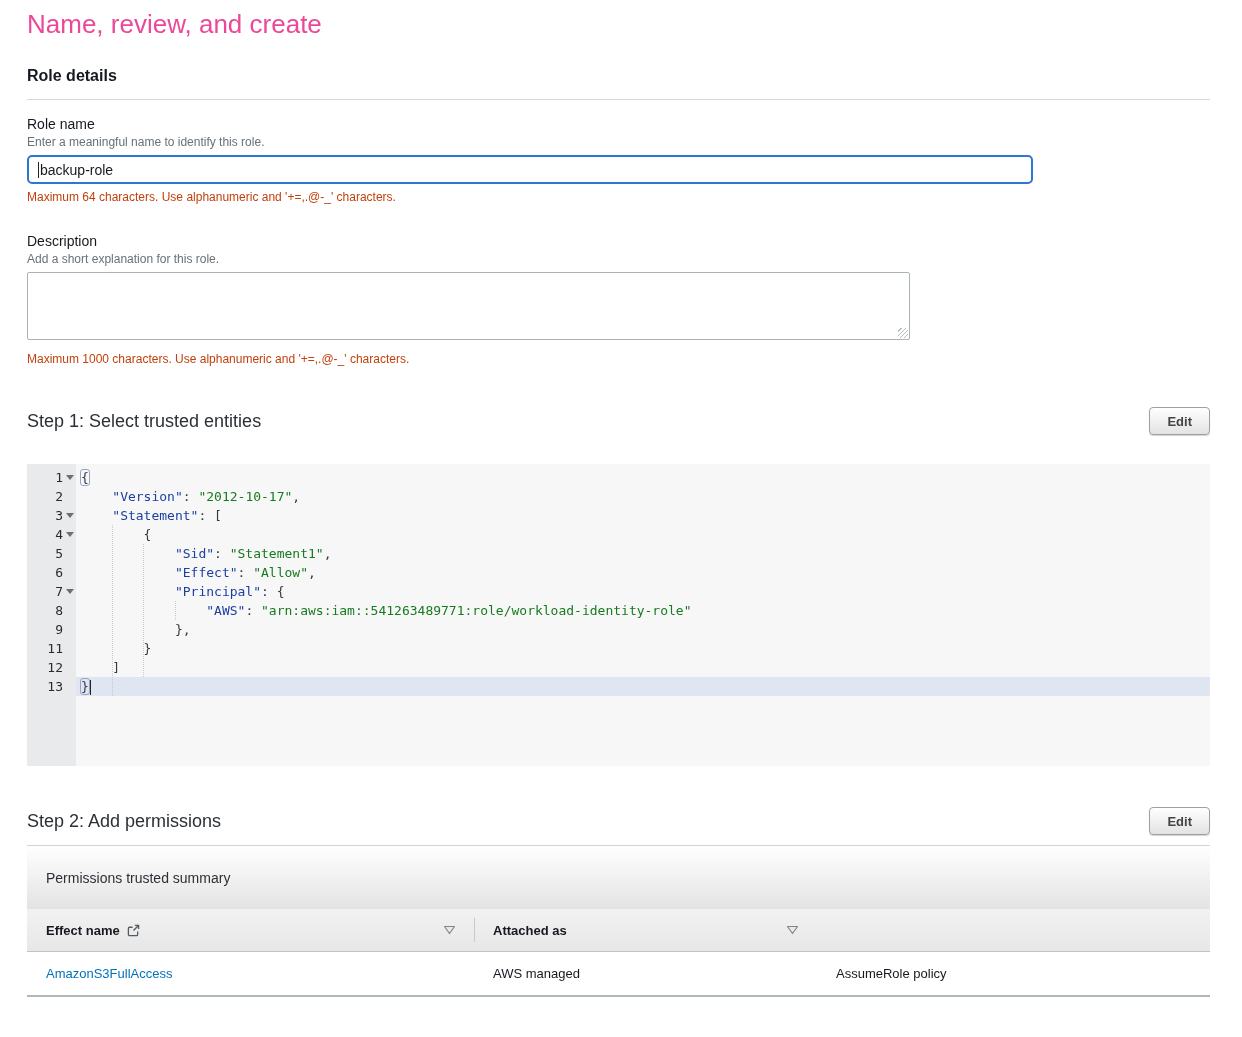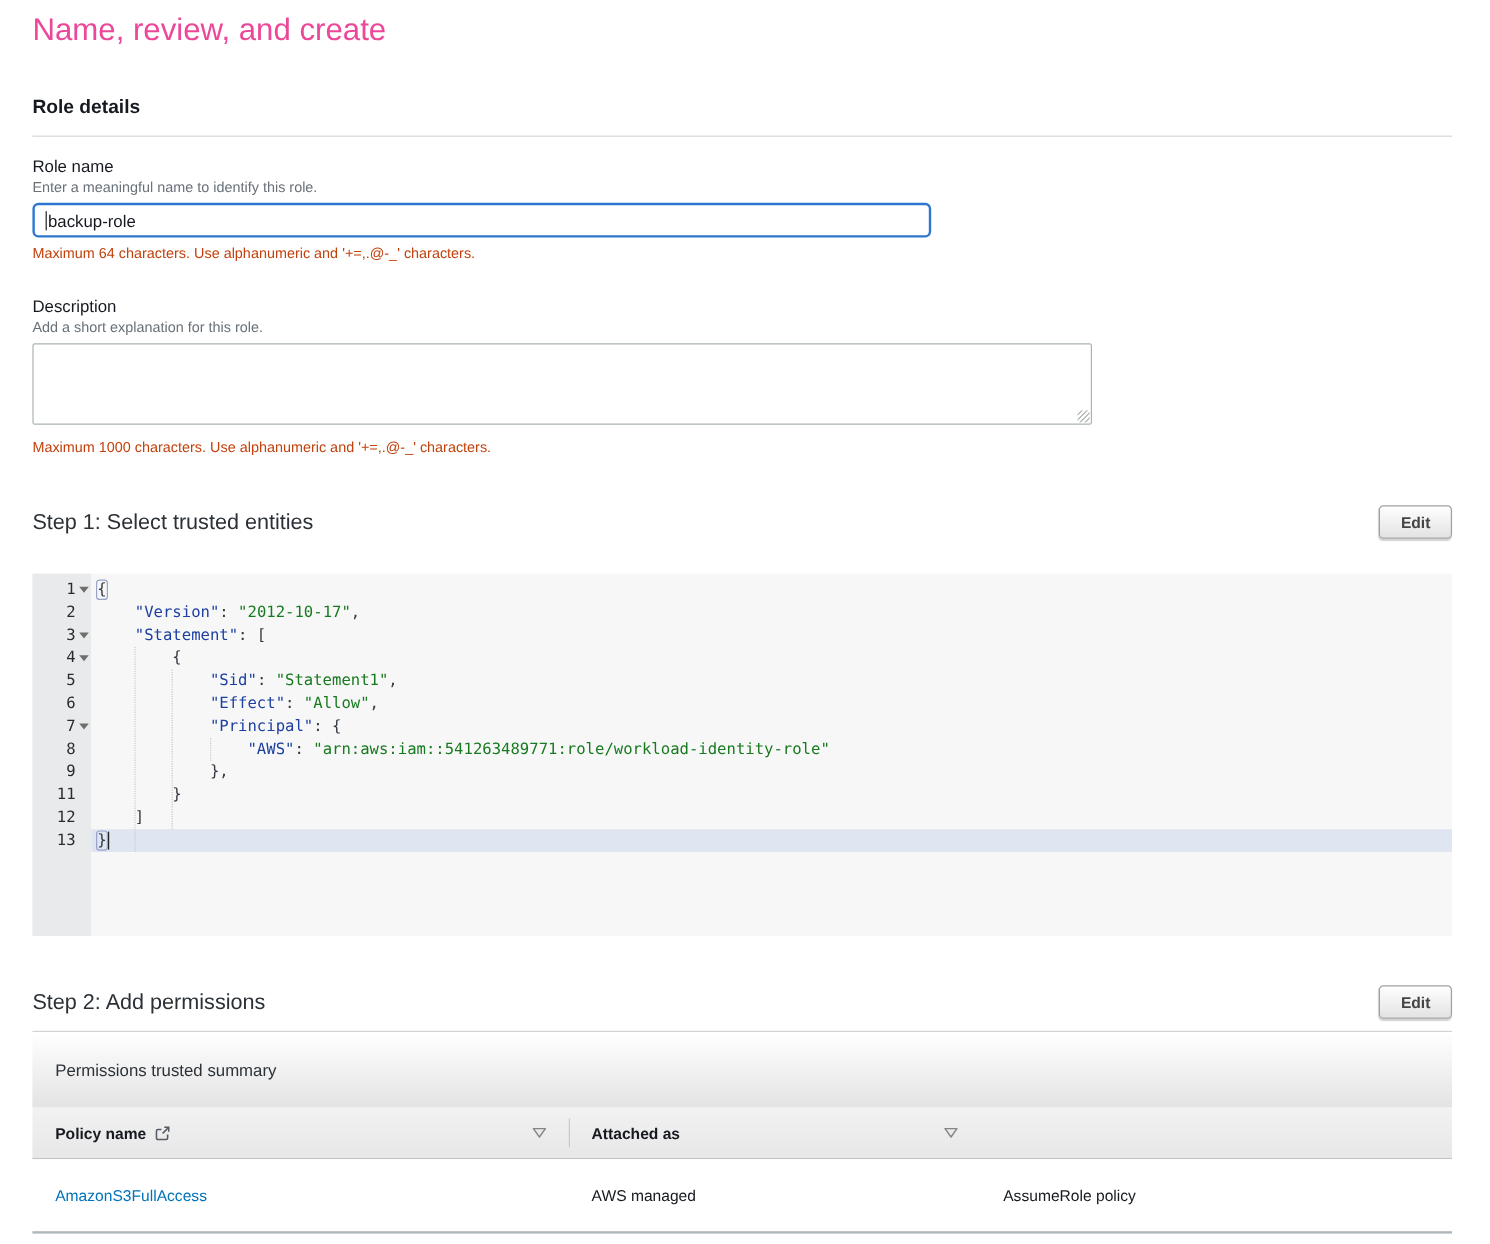--- a/index.html
+++ b/index.html
@@ -1,29 +1,29 @@
 <!DOCTYPE html>
 <html><head>
 <meta charset="utf-8">
 <style>
   html,body{margin:0;padding:0;background:#fff;}
   body{width:1242px;height:1037px;overflow:hidden;font-family:"Liberation Sans",sans-serif;color:#16191f;}
   .content{margin:0 32px 0 27px;width:1183px;}
 
   h1.page-title{margin:8px 0 0;font-size:26px;line-height:32px;font-weight:400;color:#ec4899;}
-  h2.section-heading{margin:40px 0 0;font-size:16px;line-height:19px;font-weight:700;color:#16191f;}
+  h2.section-heading{margin:26px 0 0;font-size:16px;line-height:19px;font-weight:700;color:#16191f;}
   .divider{margin-top:14px;height:1px;background:#d5d9d9;}
 
   .field-label{margin-top:16px;font-size:14px;line-height:17px;color:#16191f;}
   .field-label.desc{margin-top:28px;}
   .field-help{margin-top:2px;font-size:12px;line-height:15px;color:#687078;}
   .field-constraint{margin-top:6px;font-size:12px;line-height:15px;color:#c2410c;}
   .field-constraint.ta{margin-top:12px;}
 
-  .text-input{margin-top:5px;width:749px;height:29px;box-sizing:border-box;border:2px solid #2e77d0;border-radius:5px;background:#fff;display:flex;align-items:center;padding:0 9px;font-size:14px;color:#16191f;}
+  .text-input{margin-top:5px;width:1006px;height:29px;box-sizing:border-box;border:2px solid #2e77d0;border-radius:5px;background:#fff;display:flex;align-items:center;padding:0 9px;font-size:14px;color:#16191f;}
   .caret{display:inline-block;width:1px;height:16px;background:#222;margin-right:1px;}
   .textarea{position:relative;margin-top:5px;width:883px;height:68px;box-sizing:border-box;border:1px solid #a9b4b6;border-radius:2px;background:#fff;}
   .resize-handle{position:absolute;right:1px;bottom:1px;width:10px;height:10px;background:repeating-linear-gradient(135deg,transparent 0 2px,#b9bdbf 2px 3px);}
 
   .step-header{margin-top:40px;height:28px;display:flex;align-items:center;justify-content:space-between;}
   .step-header.s2{margin-top:41px;}
   .step-title{font-size:18px;line-height:28px;font-weight:400;color:#2b3137;}
   .edit-btn{height:28px;padding:0 17px;border:1px solid #a0a0a0;border-radius:4px;background:linear-gradient(#fefefe,#e3e3e3);box-shadow:0 1px 1px rgba(0,0,0,0.18);font-family:"Liberation Sans",sans-serif;font-size:13px;font-weight:700;color:#444;cursor:pointer;}
 
   
@@ -43,21 +43,21 @@
   .edcaret{display:inline-block;width:1px;height:15px;background:#222;vertical-align:middle;margin-left:1px;}
   .indent-guide{position:absolute;width:0;border-left:1px dotted #c6ccc6;}
 
   
   .panel{margin-top:10px;border-top:1px solid #d3d3d3;}
   .panel-header{height:63px;display:flex;align-items:center;padding-left:19px;background:linear-gradient(#ffffff,#e3e3e3);font-size:14px;color:#2b3137;}
   .thead{display:grid;grid-template-columns:447px 343px 1fr;height:42px;background:linear-gradient(#f2f2f2,#e7e7e7);border-bottom:1px solid #c2c2c2;}
   .th{position:relative;display:flex;align-items:center;justify-content:space-between;padding:0 18px 0 19px;font-size:13px;font-weight:700;color:#16191f;}
   .th + .th::before{content:"";position:absolute;left:0;top:9px;bottom:9px;width:1px;background:#c9c9c9;}
   .th .lbl{display:flex;align-items:center;gap:7px;}
-  .trow{display:grid;grid-template-columns:447px 343px 1fr;height:62px;box-sizing:border-box;background:#fff;border-bottom:2px solid #b0b7ba;}
+  .trow{display:grid;grid-template-columns:447px 343px 1fr;height:45px;box-sizing:border-box;background:#fff;border-bottom:2px solid #b0b7ba;}
   .td{display:flex;align-items:center;padding:0 18px 0 19px;font-size:13px;color:#16191f;}
   .td a{color:#0073bb;text-decoration:none;}
   .icon-svg{display:inline-flex;align-items:center;}
 </style>
 </head>
 <body>
 
 <div class="content">
   <h1 class="page-title">Name, review, and create</h1>
 
@@ -187,21 +187,21 @@
   <div class="step-header s2">
     <div class="step-title">Step 2: Add permissions</div>
     <button class="edit-btn">Edit</button>
   </div>
 
   <div class="panel">
     <div class="panel-header">Permissions trusted summary</div>
     <div class="thead" id="thead">
         <div class="th">
           <span class="lbl">
-            <span>Policy name</span>
+            <span>Effect name</span>
             <span class="icon-svg">
               <svg width="13" height="13" viewBox="0 0 14 14">
                 <path d="M11.5 8v3.2c0 .7-.6 1.3-1.3 1.3H2.8c-.7 0-1.3-.6-1.3-1.3V4.8c0-.7.6-1.3 1.3-1.3H6" fill="none" stroke="#545b64" stroke-width="1.4"></path>
                 <path d="M8.5 1.5h4v4" fill="none" stroke="#545b64" stroke-width="1.4"></path>
                 <path d="M12.3 1.7L7 7" stroke="#545b64" stroke-width="1.4"></path>
               </svg>
             </span>
           </span>
           <span class="icon-svg">
             <svg width="13" height="10" viewBox="0 0 13 10">

